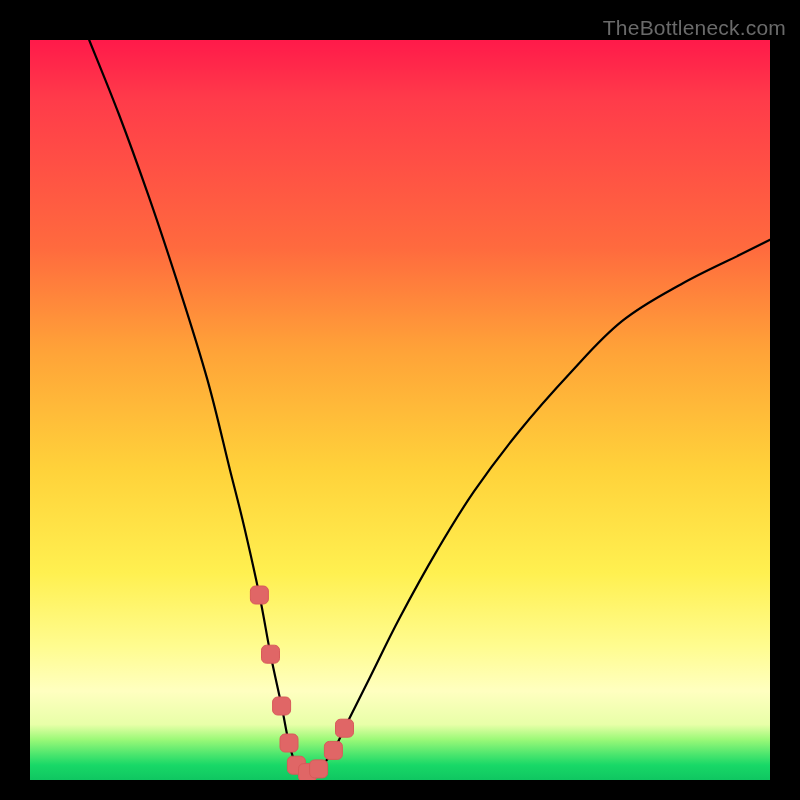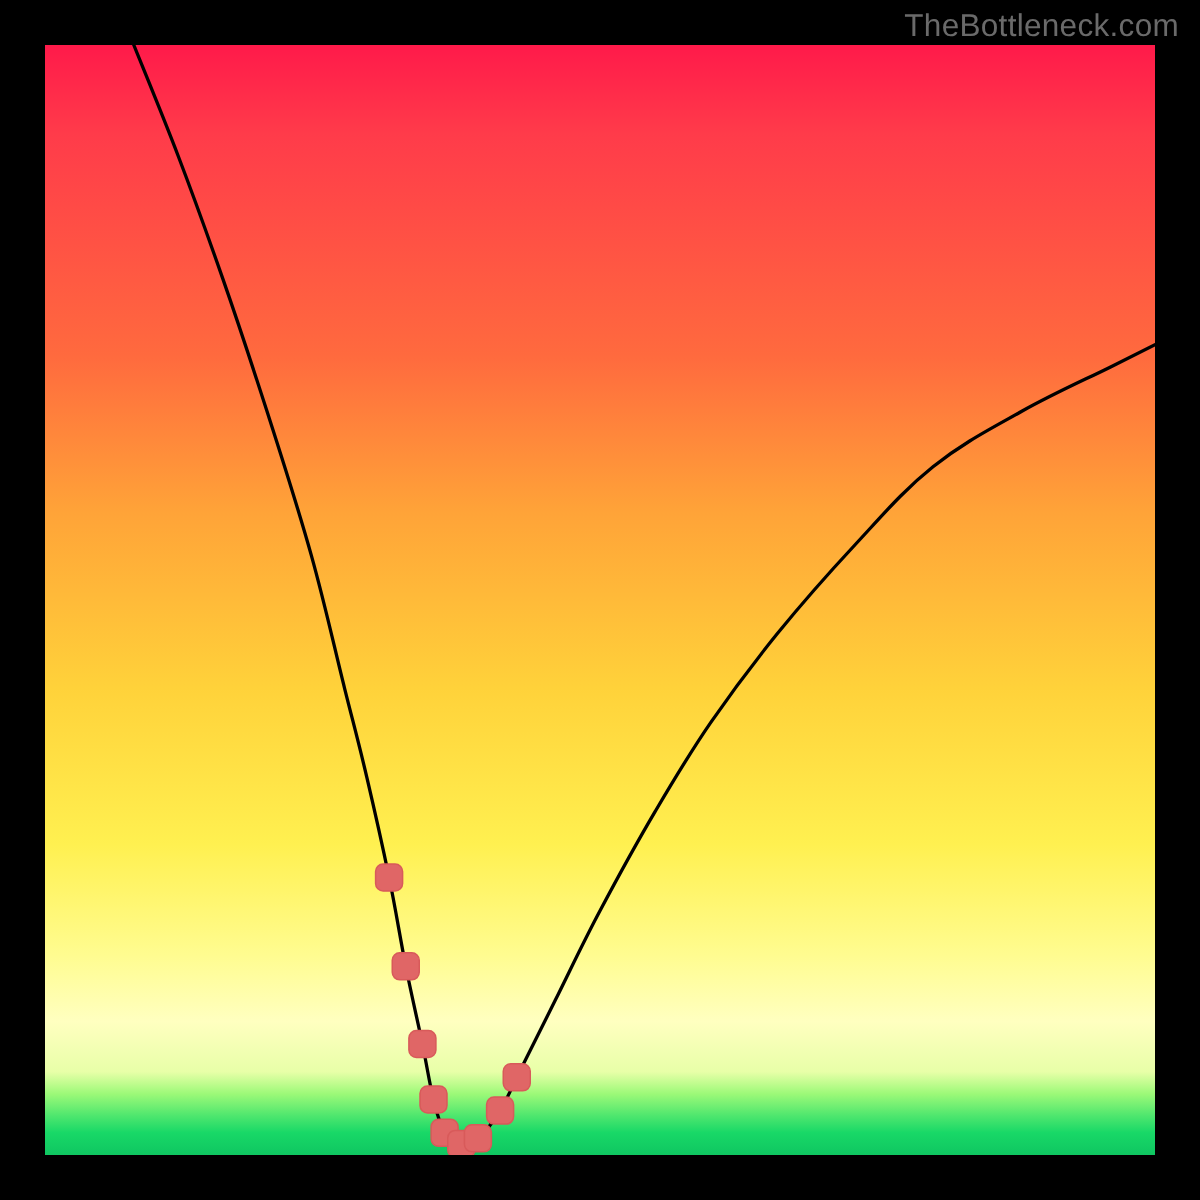--- a/index.html
+++ b/index.html
@@ -8,20 +8,21 @@
     width: 800px;
     height: 800px;
     background: #000;
     overflow: hidden;
     font-family: Arial, Helvetica, sans-serif;
   }
   .frame {
     position: absolute;
     inset: 0;
     background: #000;
+    margin-top: 10px;
   }
   .plot {
     position: absolute;
     left: 30px;
     top: 30px;
     width: 740px;
     height: 740px;
     overflow: hidden;
   }
   

